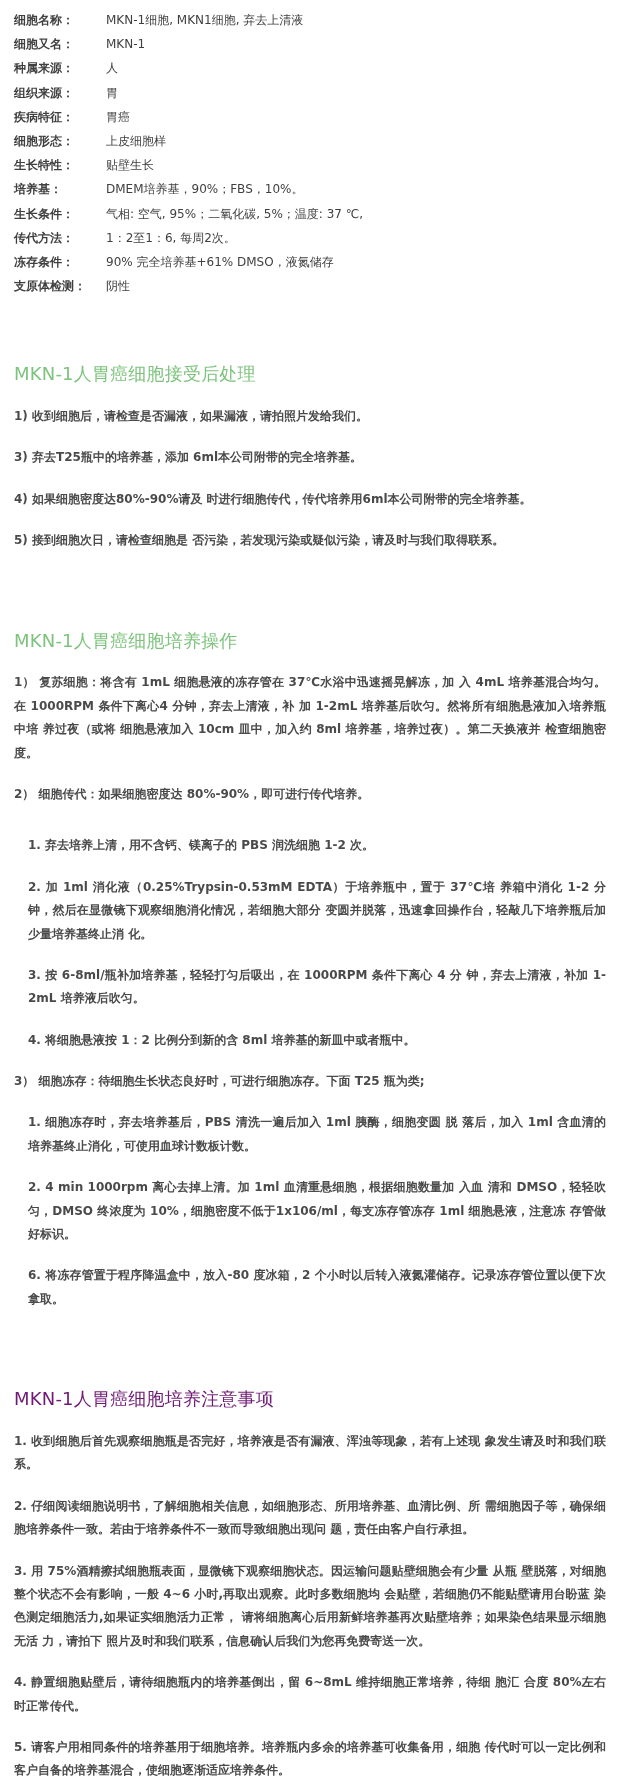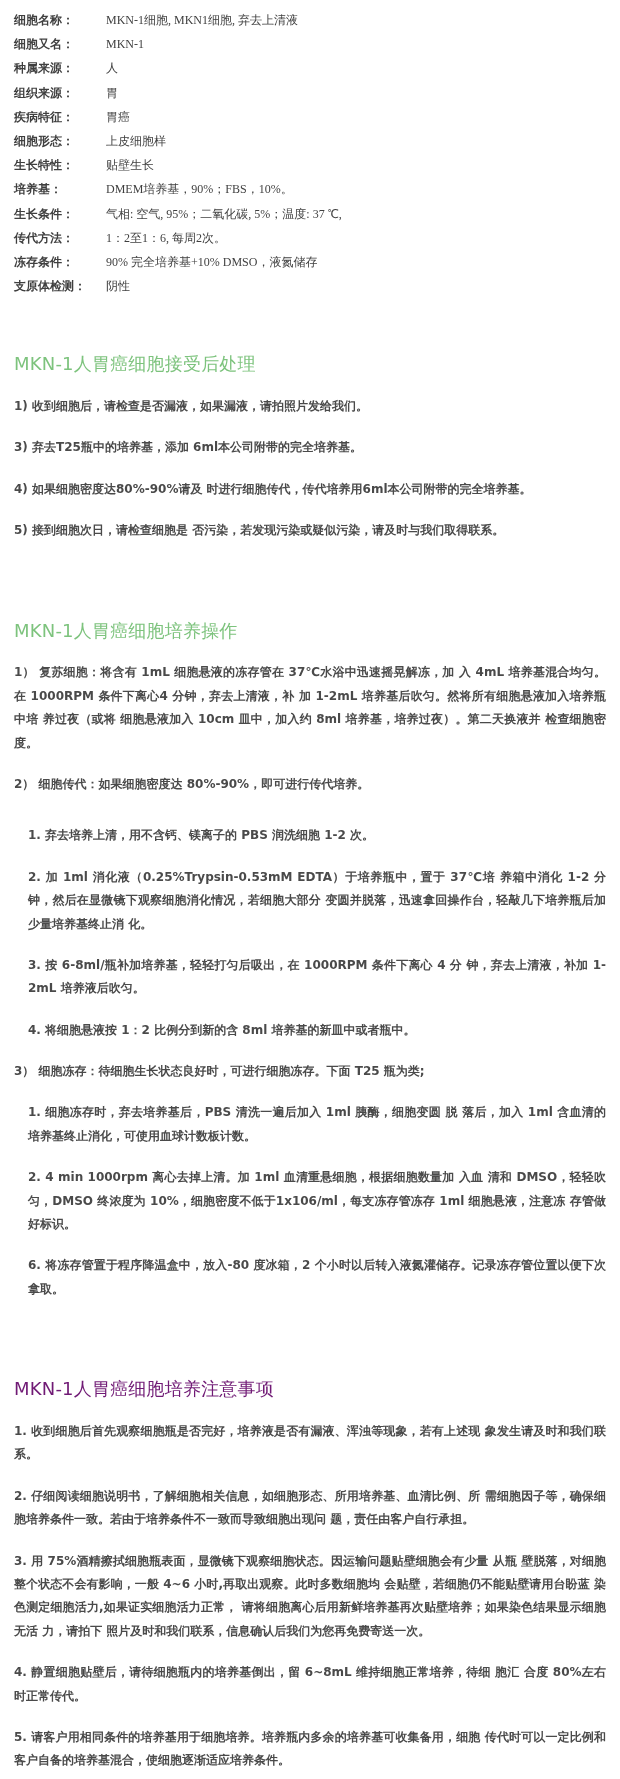--- a/index.html
+++ b/index.html
@@ -17,22 +17,21 @@
   .page {
     width: 620px;
     padding: 8px 14px 24px 14px;
     box-sizing: border-box;
   }
 
   
   .spec-table {
     width: 100%;
     border-collapse: collapse;
-    margin: 0 0 10px 0;
-    font-family: Liberation Serif, serif;
+    margin: 0 0 20px 0;
   }
   .spec-table td {
     vertical-align: top;
     padding: 1px 0;
     font-size: 12px;
     line-height: 1.85;
     color: #3f3f3f;
   }
   .spec-label {
     width: 92px;
@@ -117,21 +116,21 @@
       <tr>
         <td class="spec-label">生长条件：</td>
         <td class="spec-value">气相: 空气, 95%；二氧化碳, 5%；温度: 37 ℃,</td>
       </tr>
       <tr>
         <td class="spec-label">传代方法：</td>
         <td class="spec-value">1：2至1：6, 每周2次。</td>
       </tr>
       <tr>
         <td class="spec-label">冻存条件：</td>
-        <td class="spec-value">90% 完全培养基+10% DMSO，液氮储存</td>
+        <td class="spec-value">90% 完全培养基+61% DMSO，液氮储存</td>
       </tr>
       <tr>
         <td class="spec-label">支原体检测：</td>
         <td class="spec-value">阴性</td>
       </tr>
     </tbody>
   </table>
 
   <div class="spacer-md"></div>
 

